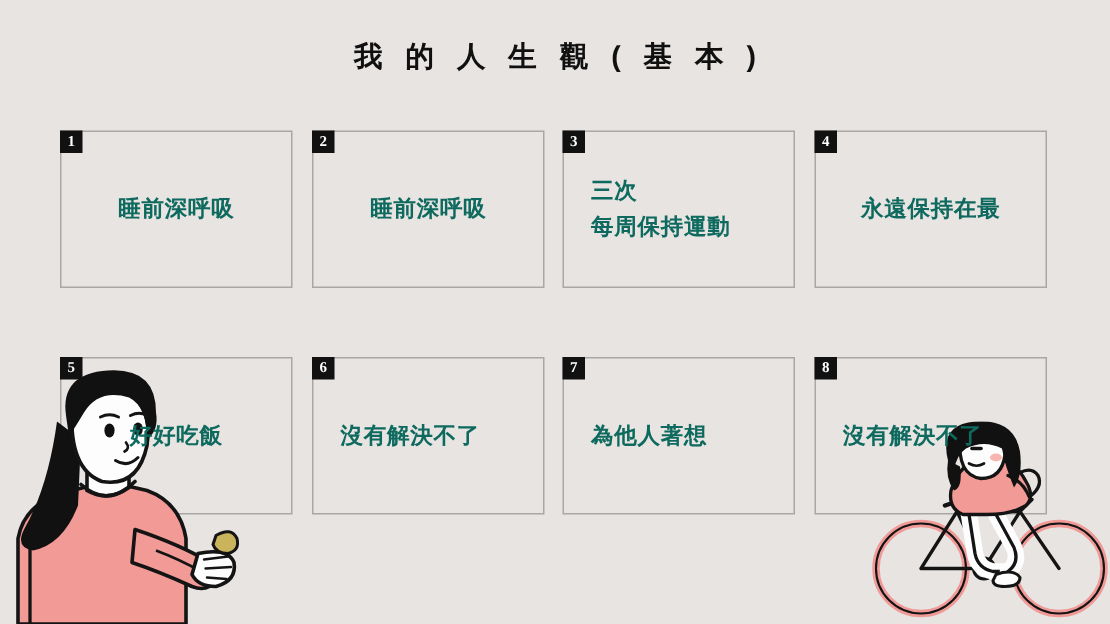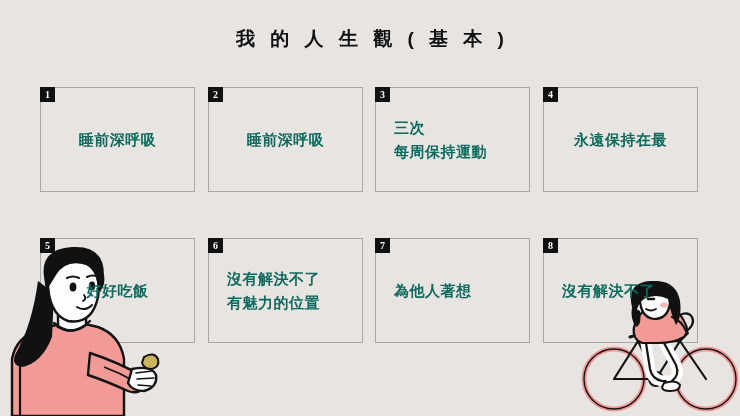--- a/index.html
+++ b/index.html
@@ -151,21 +151,20 @@
     <div class="badge">5</div>
     <div class="card-text centered">
       <span class="line">好好吃飯</span>
     </div>
   </div>
 
   <div class="card row2 col2">
     <div class="badge">6</div>
     <div class="card-text">
       <span class="line">沒有解決不了</span>
-      <span class="line">有魅力的位置</span>
     </div>
   </div>
 
   <div class="card row2 col3">
     <div class="badge">7</div>
     <div class="card-text">
       <span class="line">為他人著想</span>
     </div>
   </div>
 

